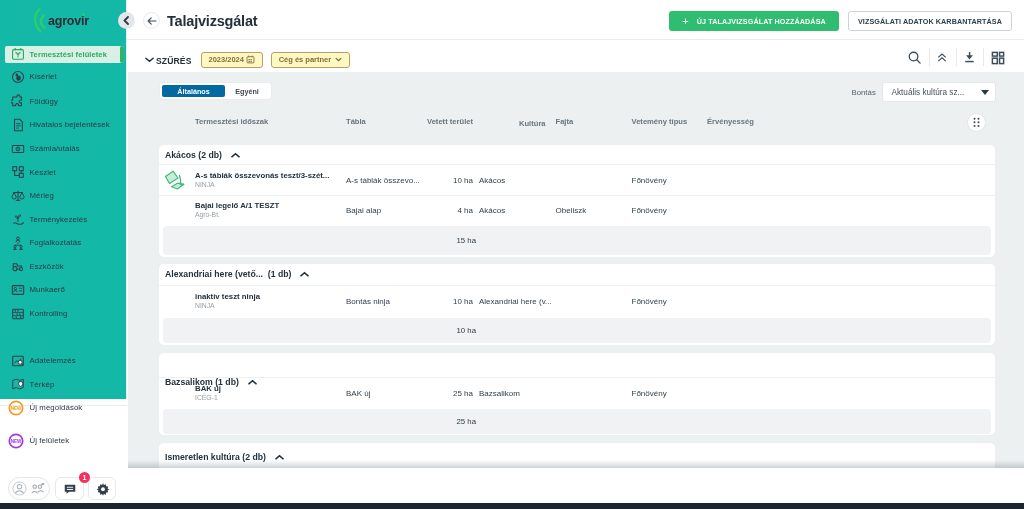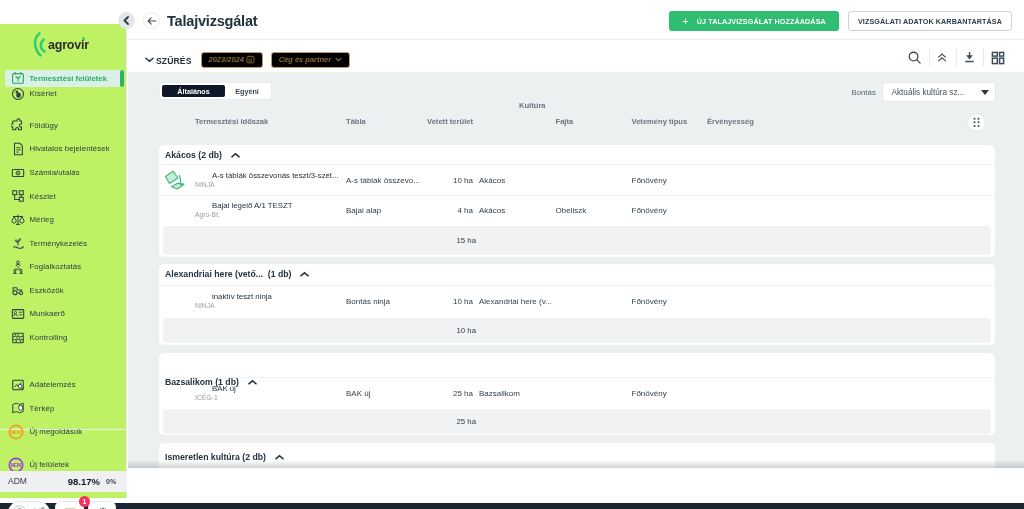--- a/index.html
+++ b/index.html
@@ -1,81 +1,81 @@
 <!DOCTYPE html>
 <html><head>
 <meta charset="utf-8">
 <style>
 * { margin:0; padding:0; box-sizing:border-box; }
 html,body { width:1024px; height:509px; overflow:hidden; }
 body { font-family:"Liberation Sans", sans-serif; background:#fff; position:relative; }
 .abs { position:absolute; }
 
 
-#sidebar { left:0; top:0; width:127px; height:474px; background:#bef264; border-right:1px solid #e8ebee; z-index:2;margin-top:24px; }
+#sidebar { left:0; top:0; width:127px; height:399px; background:#14b8a6; border-right:1px solid #e8ebee; z-index:2; }
 .mitem { position:absolute; left:0; width:127px; height:17px; display:flex; align-items:center; }
 .mitem .mic { position:absolute; left:11px; width:14px; height:14px; display:flex; align-items:center; justify-content:center; }
 .mitem .mtx { position:absolute; left:29.5px; font-size:7.8px; color:#2c3945; white-space:nowrap; letter-spacing:0.1px; }
 .msel { background:#d9f1e4; border-radius:2px; left:5px !important; width:119px !important; }
 .msel .mtx { color:#28a964; font-weight:bold; left:24.5px; font-size:7.5px; }
 .msel .mic { left:6px; }
 .mbar { position:absolute; right:0; top:0; width:4px; height:17px; background:#2fb36a; border-radius:2px; }
 
 
 #topbar { left:127px; top:0; width:897px; height:40px; background:#fff; border-bottom:1px solid #eaedf0; z-index:1; }
 .circbtn { position:absolute; border-radius:50%; display:flex; align-items:center; justify-content:center; }
 #collapse { left:118px; top:12px; width:17px; height:17px; background:#e4e7ea; z-index:3; }
 #backbtn { left:143px; top:12px; width:17px; height:17px; background:#fff; border:1px solid #e7eaec; z-index:3; }
 #pagetitle { left:167px; top:13px; font-size:14.5px; font-weight:bold; color:#23313d; letter-spacing:-0.2px; z-index:3;}
 .topbtn { position:absolute; top:11px; height:20px; border-radius:3px; font-size:7.2px; font-weight:bold; display:flex; align-items:center; justify-content:center; letter-spacing:0.1px; z-index:3; white-space:nowrap; }
 #btn-green { left:669px; width:170px; background:#2ebd71; color:#fff; }
 #btn-white { left:848px; width:164px; background:#fff; border:1px solid #ccd2d7; color:#2c3e4a; }
 
 
 #filterbar { left:128px; top:40px; width:896px; height:32px; background:#fff; }
-.chip { position:absolute; top:11.5px; height:16px; border:1px solid #bd9d62; background:#000000; border-radius:3px; color:#8a6a33; font-size:7.5px; font-weight:bold; display:flex; align-items:center; justify-content:center; white-space:nowrap;font-style:italic; }
+.chip { position:absolute; top:11.5px; height:16px; border:1px solid #bd9d62; background:#fef9c3; border-radius:3px; color:#8a6a33; font-size:7.5px; font-weight:bold; display:flex; align-items:center; justify-content:center; white-space:nowrap; }
 .vsep { position:absolute; top:8px; height:18px; width:1px; background:#e7eaec; }
 
 
 #content { left:128px; top:72px; width:896px; height:395.5px; background:#edf0f1; overflow:hidden; }
 #content:after { content:""; position:absolute; left:0; right:0; bottom:0; height:8px; background:linear-gradient(to bottom, rgba(100,110,120,0), rgba(100,110,120,0.30)); }
 #bottomwhite { left:0; top:467.5px; width:1024px; height:41.5px; background:#fff; }
 #darkbar { left:0; top:503px; width:1024px; height:6px; background:#1b2630; }
 
 .card { position:absolute; left:159px; width:836px; background:#fff; border-radius:5px; }
 .ghead { position:absolute; left:6px; top:0; height:20px; display:flex; align-items:center; font-size:8.7px; font-weight:bold; color:#23313d; white-space:nowrap; }
 .gsep { position:absolute; left:0; right:0; height:1px; background:#eef1f2; }
-.row-title { position:absolute; font-size:7.8px; font-weight:normal; color:#23313d; white-space:nowrap;margin-left:17px; }
+.row-title { position:absolute; font-size:7.8px; font-weight:bold; color:#23313d; white-space:nowrap; }
 .row-sub { position:absolute; font-size:6.8px; color:#97a0a6; white-space:nowrap; }
 .cell { position:absolute; font-size:8px; color:#313f4a; white-space:nowrap; }
 .num { text-align:right; }
 .gfoot { position:absolute; left:4px; right:4px; background:#f0f2f4; border-radius:4px; }
 .gfoot .ftx { position:absolute; font-size:7.8px; font-weight:normal; color:#2d3b46; }
 
 .hcell { position:absolute; font-size:7.6px; font-weight:bold; color:#68767f; white-space:nowrap; }
 </style>
 </head>
 <body>
 <div class="abs" id="bottomwhite"></div>
 <div class="abs" id="content">
     <div style="position:absolute; left:-128px; top:-72px; width:1024px; height:509px;">
 
   <div style="position:absolute; left:159.7px; top:83px; width:111px; height:16px; background:#fff; border-radius:3px; box-shadow:0 0 0 1px #e9eced;"></div>
-  <div style="position:absolute; left:162px; top:85px; width:63px; height:12px; background:#0f172a; border-radius:2px; color:#fff; font-size:7.2px; font-weight:bold; display:flex; align-items:center; justify-content:center;">Általános</div>
+  <div style="position:absolute; left:162px; top:85px; width:63px; height:12px; background:#0369a1; border-radius:2px; color:#fff; font-size:7.2px; font-weight:bold; display:flex; align-items:center; justify-content:center;">Általános</div>
   <div style="position:absolute; left:225px; top:85px; width:44px; height:12px; color:#3c4a55; font-size:7.2px; font-weight:bold; display:flex; align-items:center; justify-content:center;">Egyéni</div>
 
   <span style="position:absolute; left:851.5px; top:88px; font-size:7.8px; color:#55636e;">Bontás</span>
   <div style="position:absolute; left:882.3px; top:82px; width:114px; height:19.5px; background:#fff; border:1px solid #e3e7e9; border-radius:3px;"></div>
   <span style="position:absolute; left:891.5px; top:87.5px; font-size:8.2px; color:#44525e;">Aktuális kultúra sz...</span>
   <div style="position:absolute; left:981px; top:89.5px; width:0; height:0; border-left:4.5px solid transparent; border-right:4.5px solid transparent; border-top:5px solid #2c3945;"></div>
 
   <span class="hcell" style="left:195px; top:116.5px;">Termesztési időszak</span>
   <span class="hcell" style="left:346px; top:116.5px;">Tábla</span>
   <span class="hcell num" style="left:400px; top:116.5px; width:73px;">Vetett terület</span>
-  <span class="hcell" style="left:479px; top:101px;padding-left:40px;">Kultúra</span>
+  <span class="hcell" style="left:479px; top:119px;padding-left:40px;">Kultúra</span>
   <span class="hcell" style="left:555.5px; top:116.5px;">Fajta</span>
   <span class="hcell" style="left:631.5px; top:116.5px;">Vetemény típus</span>
   <span class="hcell" style="left:707px; top:116.5px;">Érvényesség</span>
   <div style="position:absolute; left:966.5px; top:112.5px; width:19px; height:19px; border-radius:50%; background:#fff; border:1px solid #e3e7e9;">
     <svg width="9" height="11" viewBox="0 0 9 11" style="position:absolute; left:4px; top:3px;">
           <circle cx="2.5" cy="1.7" r="1" fill="#3c4c59"></circle>
           <circle cx="6.5" cy="1.7" r="1" fill="#3c4c59"></circle>
           <circle cx="2.5" cy="5.3" r="1" fill="#3c4c59"></circle>
           <circle cx="6.5" cy="5.3" r="1" fill="#3c4c59"></circle>
           <circle cx="2.5" cy="8.9" r="1" fill="#3c4c59"></circle>
@@ -204,21 +204,21 @@
         <svg width="14" height="14" viewBox="0 0 16 16">
           <rect x="1.8" y="3" width="12.4" height="11" rx="1.5" fill="none" stroke="#28a964" stroke-width="1.3"></rect>
           <line x1="4.8" y1="1.2" x2="4.8" y2="4" stroke="#28a964" stroke-width="1.3"></line>
           <line x1="11.2" y1="1.2" x2="11.2" y2="4" stroke="#28a964" stroke-width="1.3"></line>
           <path d="M8 12 V8.5 M8 8.5 C6.5 8.5 5.5 7.5 5.5 6.2 C7 6.2 8 7.2 8 8.5 M8 8.5 C9.5 8.5 10.5 7.5 10.5 6.2 C9 6.2 8 7.2 8 8.5" fill="none" stroke="#28a964" stroke-width="1.1"></path>
         </svg>
       </span>
     <span class="mtx">Termesztési felületek</span>
     <span class="mbar"></span>
   </div>
-  <div class="mitem" style="top:61px;padding-left:8px;">
+  <div class="mitem" style="top:68px;padding-left:8px;">
     <span class="mic">
         <svg width="14" height="14" viewBox="0 0 16 16">
           <circle cx="8" cy="8" r="6.3" fill="none" stroke="#2f3e4a" stroke-width="1.3"></circle>
           <ellipse cx="8.6" cy="9.2" rx="2.6" ry="3" fill="#2f3e4a"></ellipse>
           <circle cx="6.6" cy="5.6" r="1.5" fill="#2f3e4a"></circle>
         </svg>
       </span>
     <span class="mtx">Kísérlet</span>
   </div>
   <div class="mitem" style="top:92.8px;">
@@ -367,25 +367,20 @@
     <span class="mtx">Új megoldások</span>
   </div>
   <div class="mitem" style="top:432.1px;">
     <span class="mic" style="left:8px; width:16px; height:16px;">
         <svg width="16" height="16" viewBox="0 0 16 16">
           <circle cx="8" cy="8" r="6.7" fill="none" stroke="#a238e0" stroke-width="1.7"></circle>
           <text x="8" y="10" font-size="4.6" font-weight="bold" text-anchor="middle" fill="#a238e0" font-family="Liberation Sans">NEW</text>
         </svg>
       </span>
     <span class="mtx">Új felületek</span>
-  </div>
-  <div style="position:absolute; left:0; top:447px; width:127px; height:20.5px; background:#eef0f1; display:flex; align-items:center;">
-    <span style="position:absolute; left:8px; font-size:8.5px; color:#33424e;">ADM</span>
-    <span style="position:absolute; left:40px; width:60px; text-align:right; font-size:9.5px; font-weight:bold; color:#101820;">98.17%</span>
-    <span style="position:absolute; left:106px; font-size:7px; font-weight:bold; color:#3a454e;">0%</span>
   </div>
   <div style="position:absolute; left:7.5px; top:477px; width:42.5px; height:22.5px; border:1px solid #e3e7e9; border-radius:11.5px; background:#fdfdfd;">
     <svg width="15" height="15" viewBox="0 0 16 16" style="position:absolute; left:3px; top:3px;">
         <circle cx="8" cy="8" r="7" fill="none" stroke="#c3cacd" stroke-width="1"></circle>
         <circle cx="8" cy="6" r="2.3" fill="none" stroke="#aab3b8" stroke-width="1.1"></circle>
         <path d="M3.5 13.5 a4.8 4.8 0 0 1 9 0" fill="none" stroke="#aab3b8" stroke-width="1.1"></path>
       </svg>
     <svg width="15" height="15" viewBox="0 0 16 16" style="position:absolute; right:4px; top:3px;">
         <circle cx="5" cy="6" r="1.8" fill="none" stroke="#9aa4ab" stroke-width="1.1"></circle>
         <circle cx="10.5" cy="6" r="1.8" fill="none" stroke="#9aa4ab" stroke-width="1.1"></circle>

